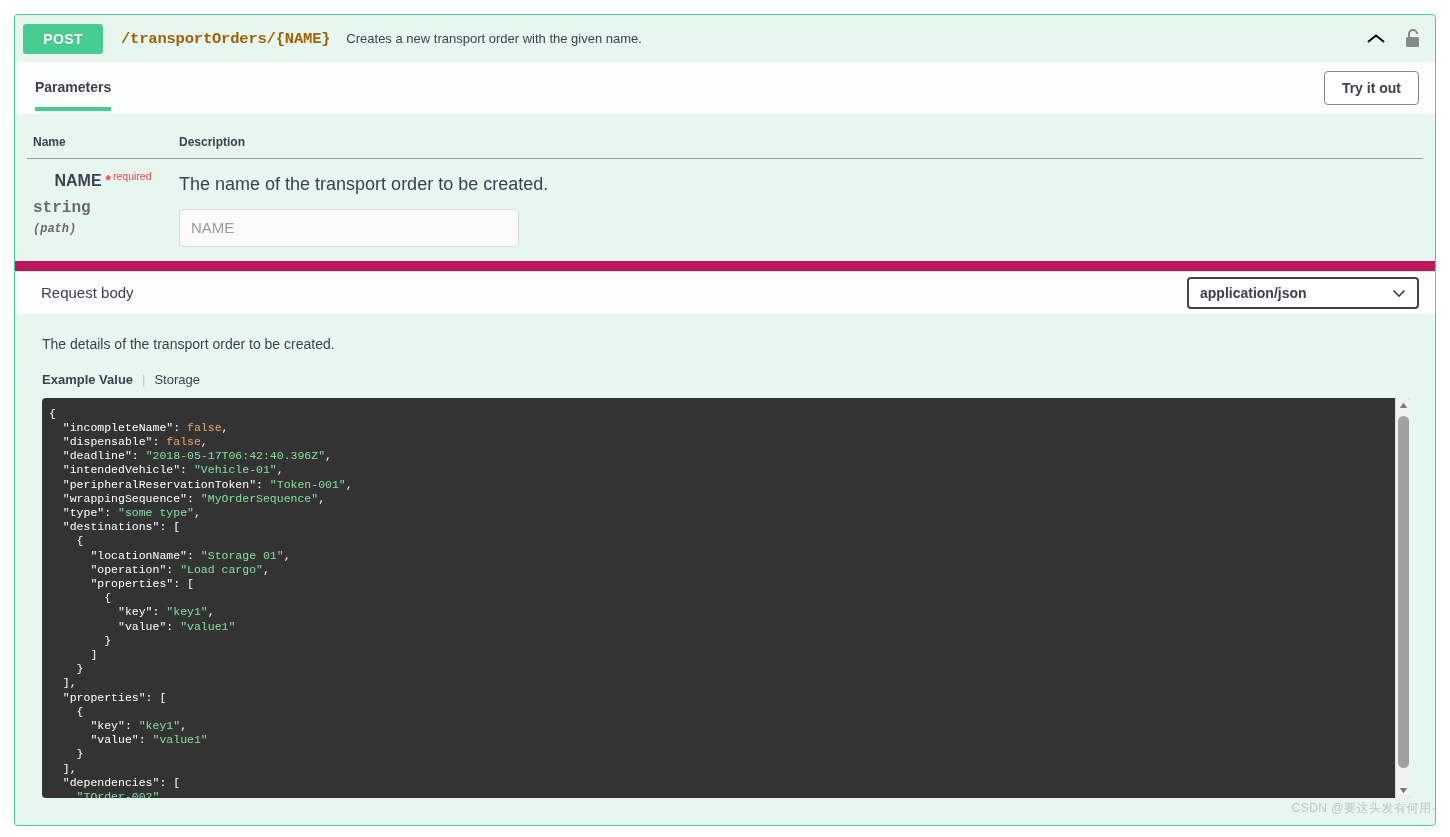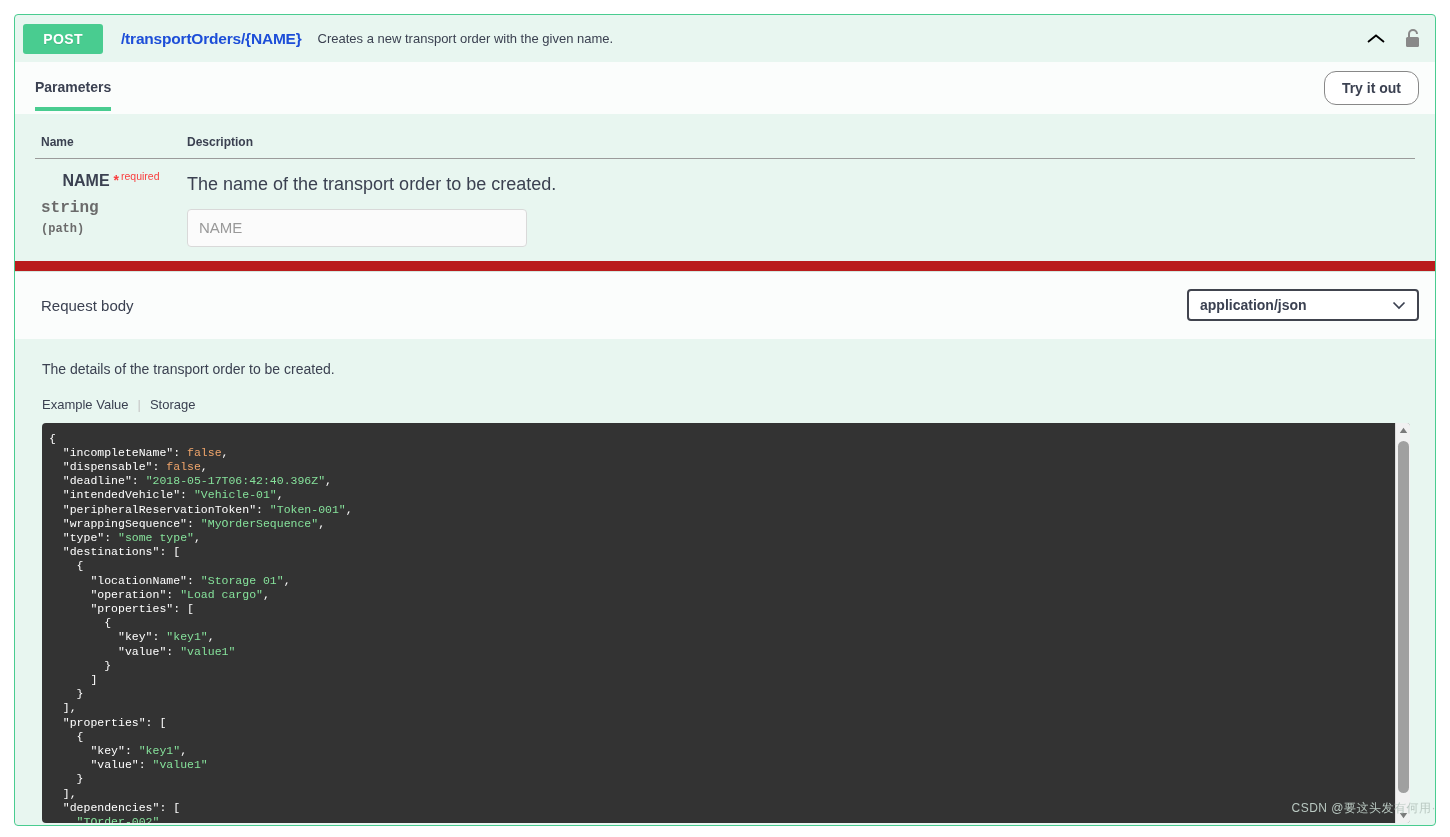--- a/index.html
+++ b/index.html
@@ -45,24 +45,24 @@
     font-size: 14px;
     font-weight: bold;
     font-family: "Liberation Sans", sans-serif;
     display: flex; align-items: center; justify-content: center;
     letter-spacing: .4px;
     text-shadow: 0 1px 0 rgba(0,0,0,.10);
     flex: 0 0 auto;
   }
   .op-path {
     margin-left: 18px;
-    font-family: Liberation Sans, sans-serif;
+    font-family: Liberation Mono, monospace;
     font-size: 15.5px;
     font-weight: bold;
-    color: #1d4ed8;
+    color: #a16207;
     letter-spacing: -.2px;
     white-space: nowrap;
   }
   .op-desc {
     margin-left: 16px;
     font-size: 13px;
     color: #3b4151;
     white-space: nowrap;
   }
   .op-head-icons {
@@ -78,21 +78,21 @@
   }
   .lock-btn {
     width: 20px; height: 22px;
     display: flex; align-items: center; justify-content: center;
     cursor: pointer;
   }
 
   
   .op-body {
     position: relative;
-    background: #b91c1c;
+    background: #be185d;
   }
 
   
   .tab-row {
     position: relative;
     height: 52px;
     background: #fbfdfc;
     display: flex;
     align-items: center;
     padding: 0 16px 0 20px;
@@ -112,33 +112,33 @@
     left: 0; right: 0; bottom: 0;
     height: 4px;
     background: #49cc90;
   }
   .tryout-btn {
     margin-left: auto;
     height: 30px;
     padding: 16px 17px;
     background: #ffffff;
     border: 1px solid #888888;
-    border-radius: 12px;
+    border-radius: 4px;
     font-size: 14px;
     font-weight: bold;
     color: #3b4151;
     font-family: "Liberation Sans", sans-serif;
     cursor: pointer;
     display: flex; align-items: center;
   }
 
   
   .params-wrap {
     background: #e8f6f0;
-    padding: 0 20px;
+    padding: 0 12px;
   }
   .params-table {
     width: 100%;
     border-collapse: collapse;
     table-layout: fixed;
   }
   .params-table th {
     text-align: left;
     font-size: 12px;
     font-weight: bold;
@@ -177,20 +177,21 @@
     font-family: "Liberation Mono", monospace;
     font-size: 16px;
     font-weight: bold;
     color: #6b6b6b;
     margin-top: 9px;
   }
   .p-in {
     font-family: "Liberation Mono", monospace;
     font-size: 12px;
     font-weight: bold;
+    font-style: italic;
     color: #6b6b6b;
     margin-top: 5px;
   }
   .p-desc {
     font-size: 18px;
     color: #3b4151;
     line-height: 1.2;
     padding-top: 1px;
   }
   .p-input {
@@ -203,21 +204,21 @@
     color: #3b4151;
     padding: 0 11px;
     font-family: "Liberation Sans", sans-serif;
     outline: none;
   }
   .p-input::placeholder { color: #999999; }
 
   
   .reqbody-row {
     position: relative;
-    height: 68px;
+    height: 43px;
     background: #fbfdfc;
     border-top: 1px solid #d5e8df;
     display: flex;
     align-items: center;
     padding: 0 16px 0 26px;
     margin-top: 10px;
   }
   .reqbody-label {
     font-size: 15px;
     color: #3b4151;
@@ -250,21 +251,21 @@
     font-size: 14px;
     color: #3b4151;
   }
   .example-tabs {
     margin-top: 20px;
     display: flex;
     align-items: center;
     font-size: 13px;
   }
   .ex-tab-active {
-    font-weight: normal;
+    font-weight: bold;
     color: #3b4151;
     cursor: pointer;
   }
   .ex-sep {
     color: #c6c6c6;
     margin: 0 9px;
     font-weight: normal;
   }
   .ex-tab {
     color: #3b4151;

